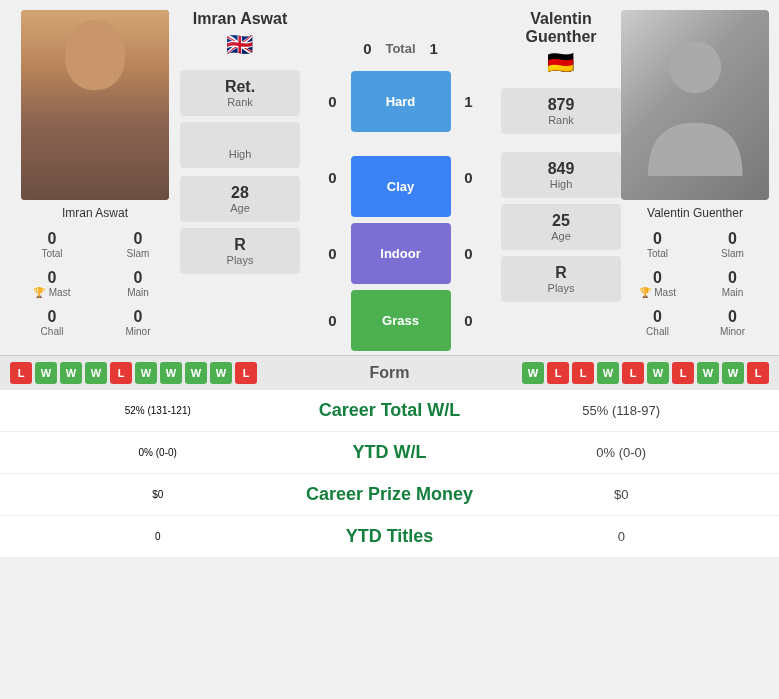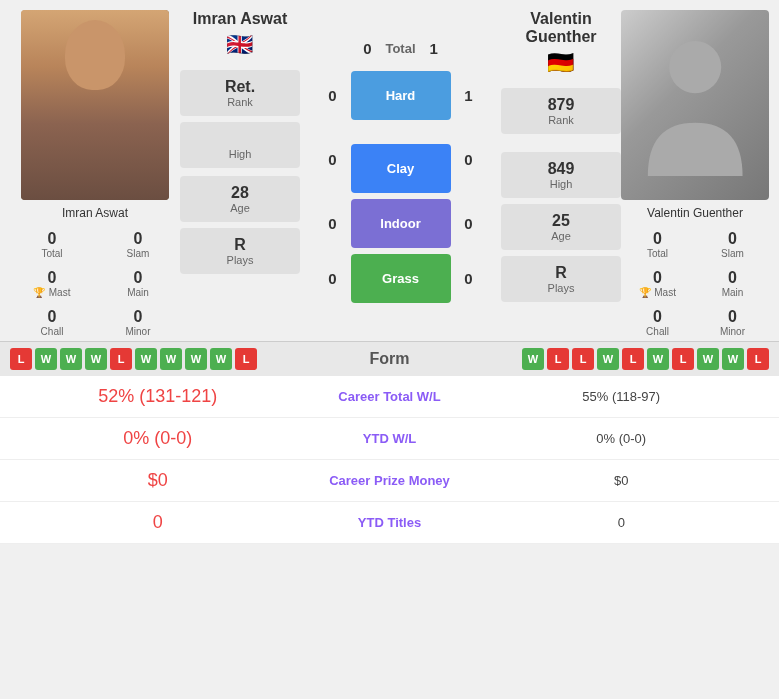--- a/index.html
+++ b/index.html
@@ -146,21 +146,21 @@
 
     .surface-score {
       font-size: 15px;
       font-weight: bold;
       width: 20px;
       text-align: center;
     }
 
     .surface-btn {
       width: 100px;
-      padding: 17px 0;
+      padding: 23px 0;
       border: none;
       border-radius: 4px;
       color: white;
       font-size: 13px;
       font-weight: bold;
       text-align: center;
       cursor: pointer;
     }
 
     .btn-hard { background: #4b9de0; }
@@ -265,30 +265,30 @@
     .stats-row {
       display: flex;
       align-items: center;
       border-bottom: 1px solid #eee;
       padding: 10px 16px;
     }
 
     .stats-row-left {
       flex: 1;
       text-align: center;
-      font-size: 18px;
-      color: #ef4444;
+      font-size: 10px;
+      color: #000000;
     }
 
     .stats-row-center {
       width: 180px;
       text-align: center;
-      font-size: 13px;
-      font-weight: bold;
-      color: #8b5cf6;
+      font-size: 18px;
+      font-weight: bold;
+      color: #15803d;
       flex-shrink: 0;
     }
 
     .stats-row-right {
       flex: 1;
       text-align: center;
       font-size: 13px;
       color: #444;
     }
 

